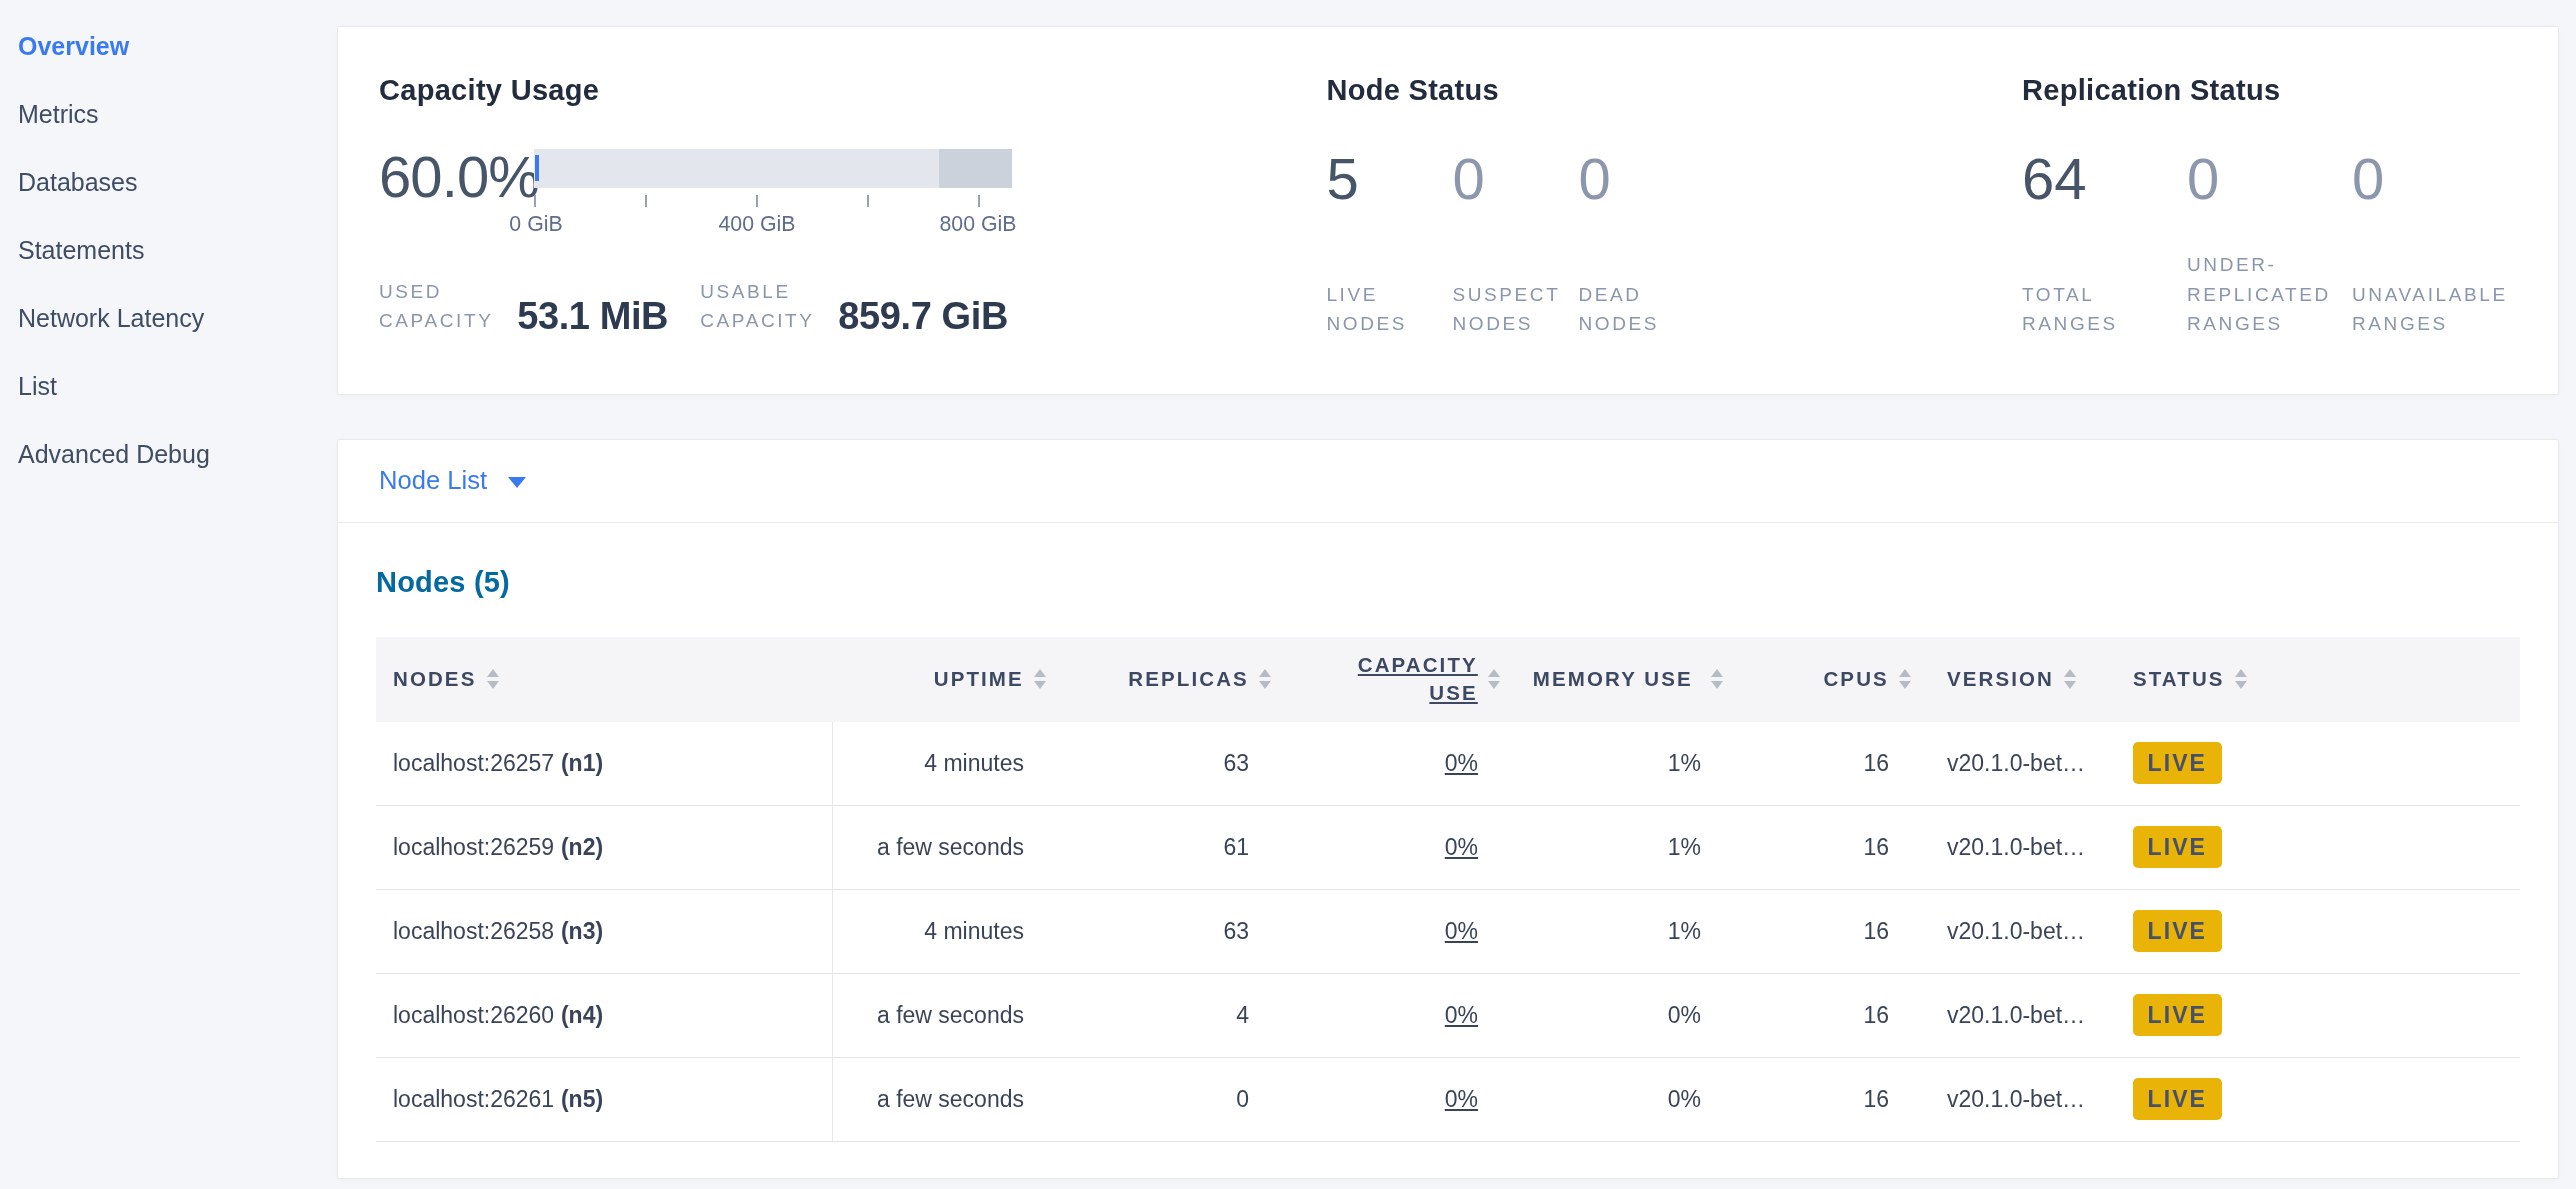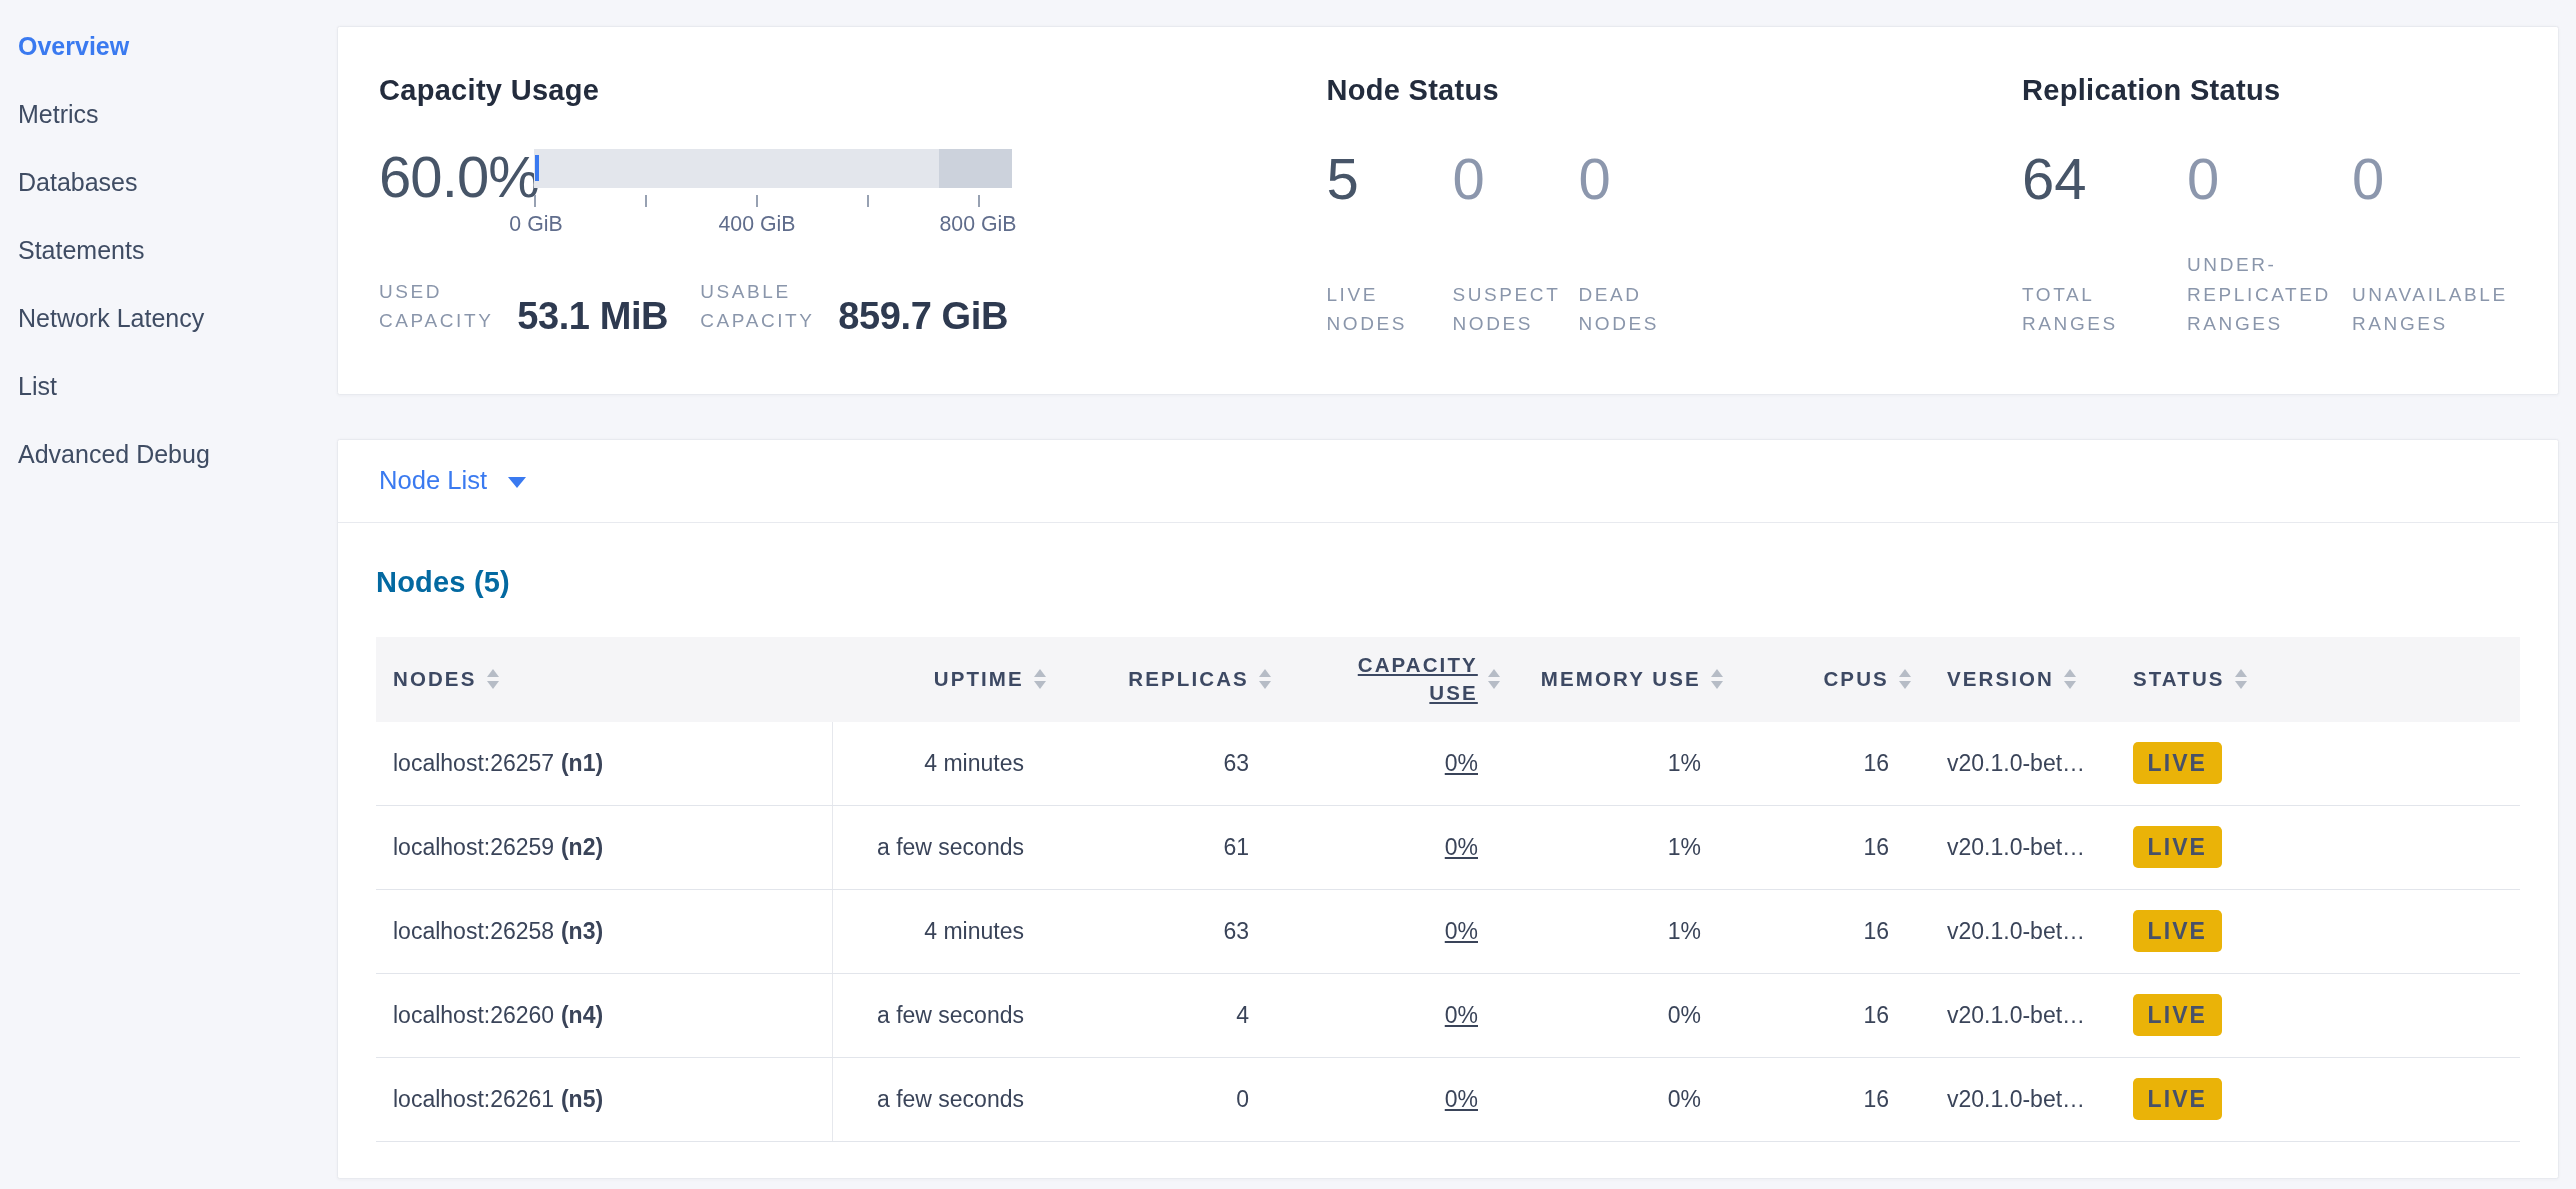--- a/index.html
+++ b/index.html
@@ -93,21 +93,21 @@
   .sort-down { width:0; height:0; border-left:6.8px solid transparent; border-right:6.8px solid transparent; border-top:8.5px solid #b6bcc6; margin-top:3.4px; }
 
   .row { height:84px; border-bottom:1.7px solid #e2e5eb; background:#fff; }
   .td { display:flex; align-items:center; font-size:23px; color:#3a4459;text-align:center; }
   .td.right { justify-content:flex-end; padding-right:22px; }
 
   .c1 { width:457px; padding-left:17px; }
   .c2 { width:213px; }
   .c3 { width:225px; }
   .c4 { width:229px;text-decoration:underline; }
-  .c5 { width:223px; }
+  .c5 { width:223px;gap:8px; }
   .c6 { width:188px; }
   .c7 { width:205px; padding-left:36px; }
   .c8 { flex:1; padding-left:17px; }
   .row .c1 { border-right:0.9px solid #e6e8ed; cursor:pointer; }
   .cap-head-label { width:128px; }
 
   .node-id { font-weight:bold; margin-left:6.8px; }
   .badge {
     display:inline-block; background:#eab308; color:#475169; border-radius:5.1px;
     font-size:23px; font-weight:bold; letter-spacing:2.1px;

